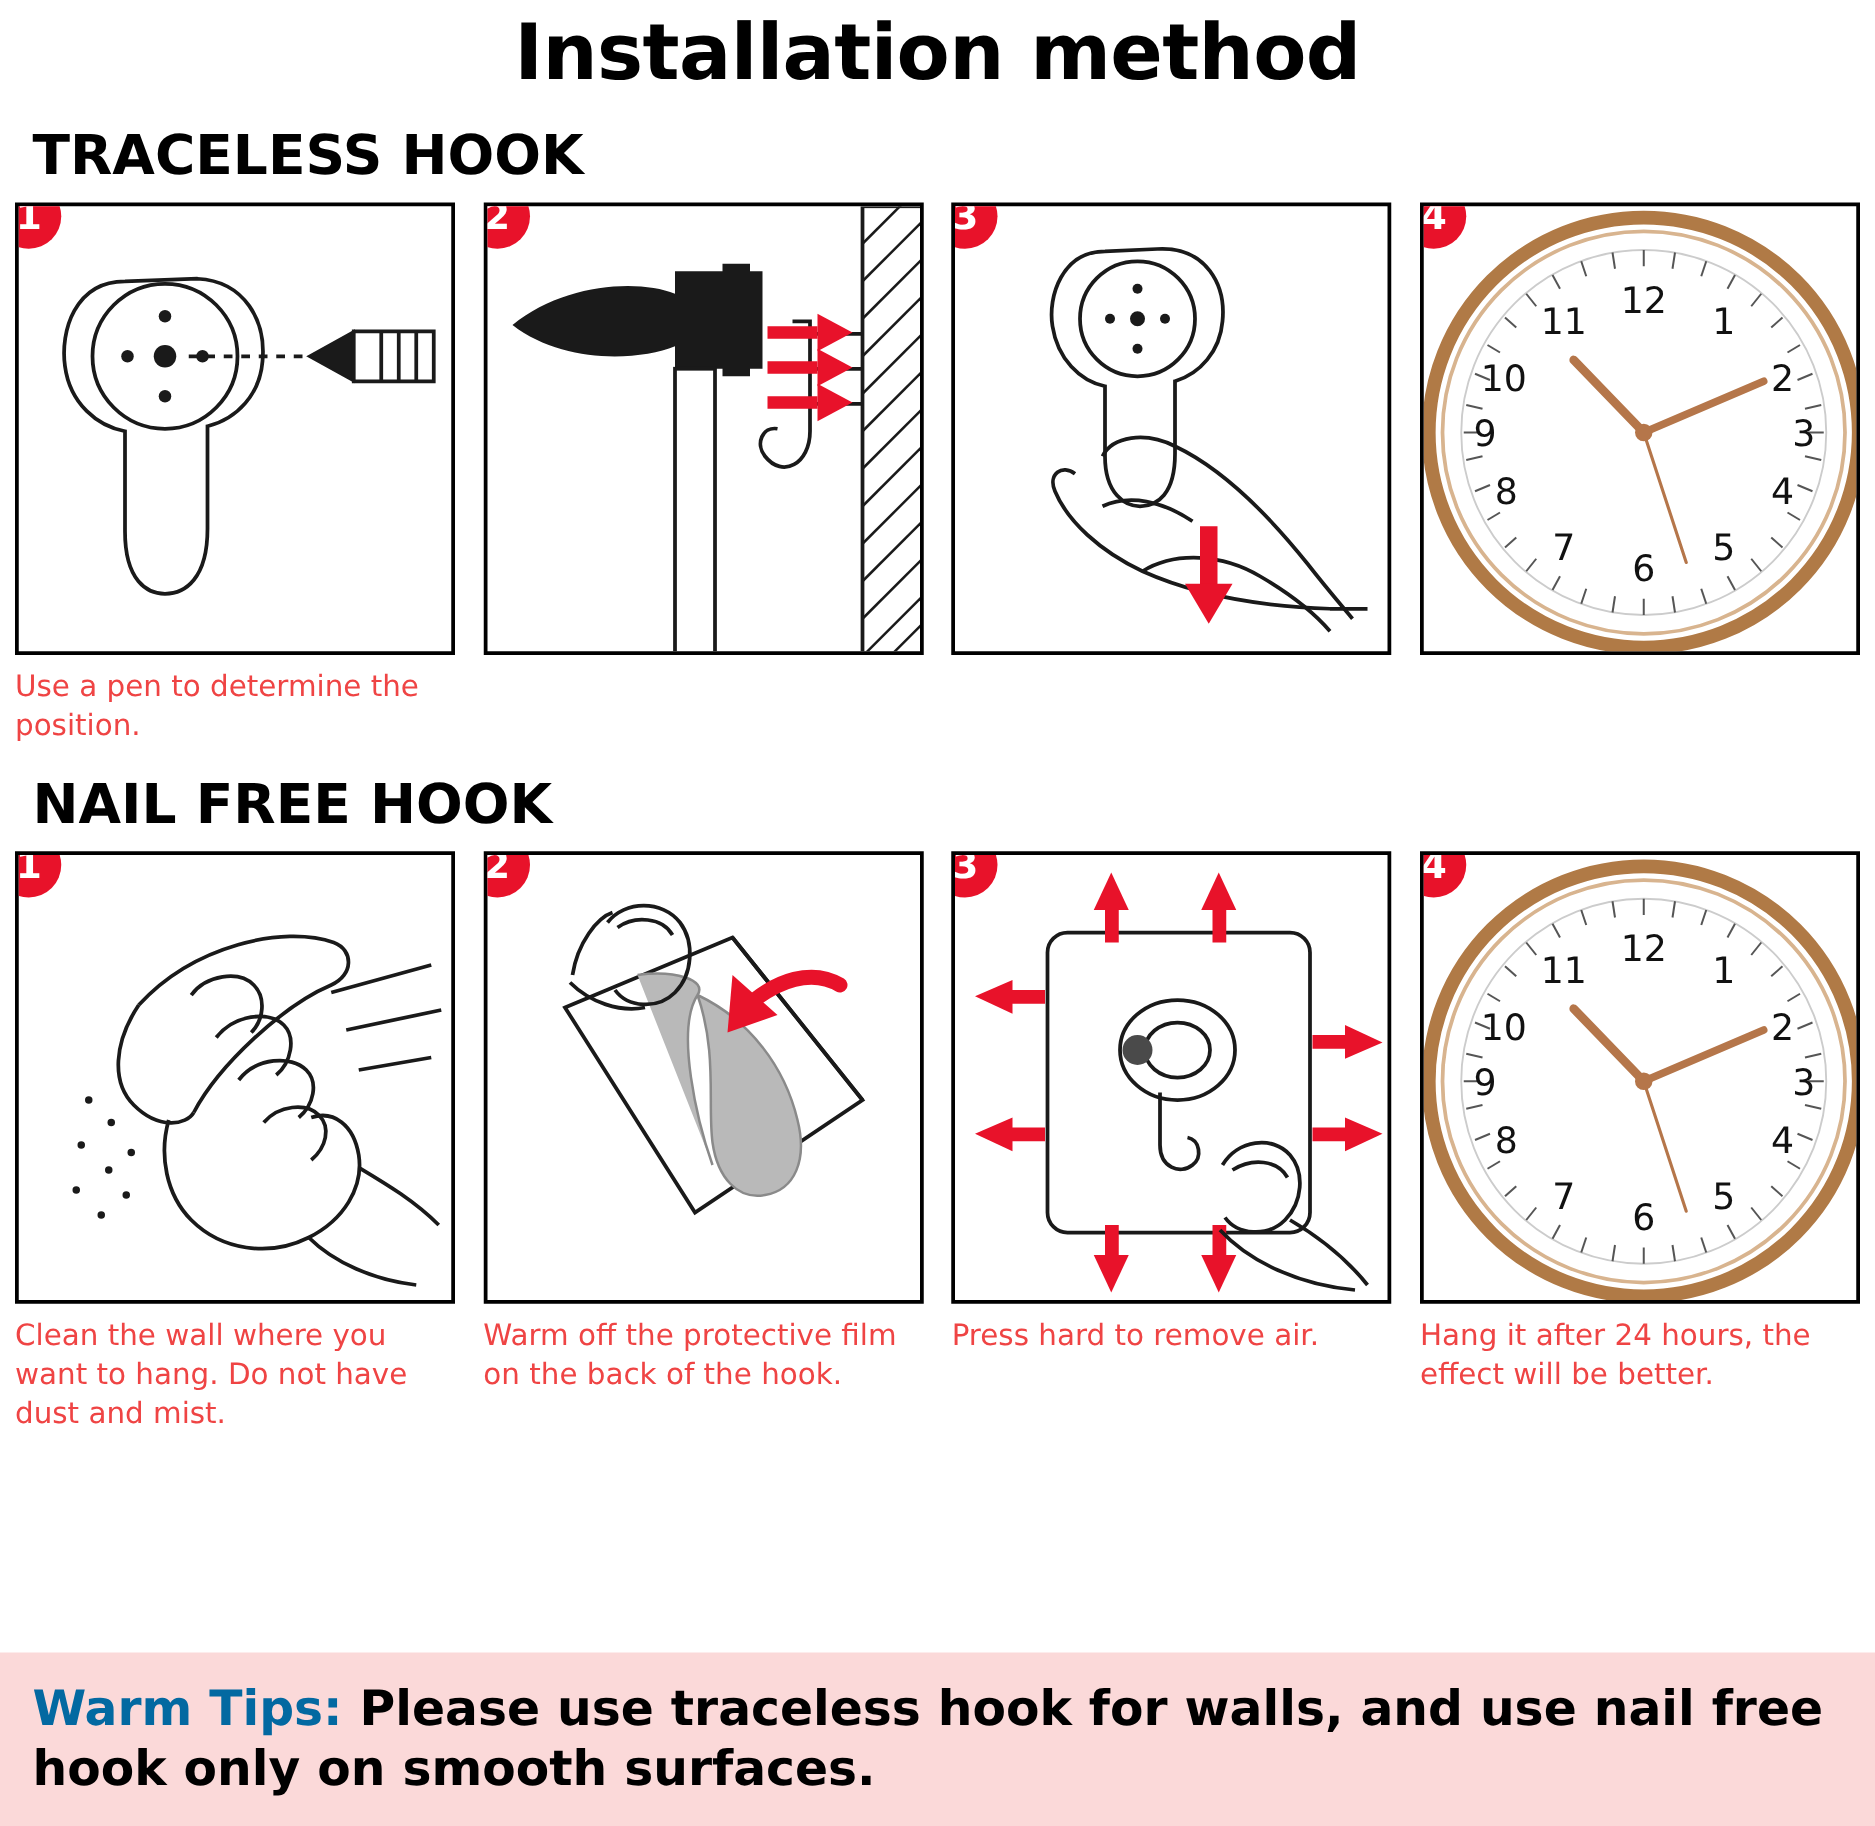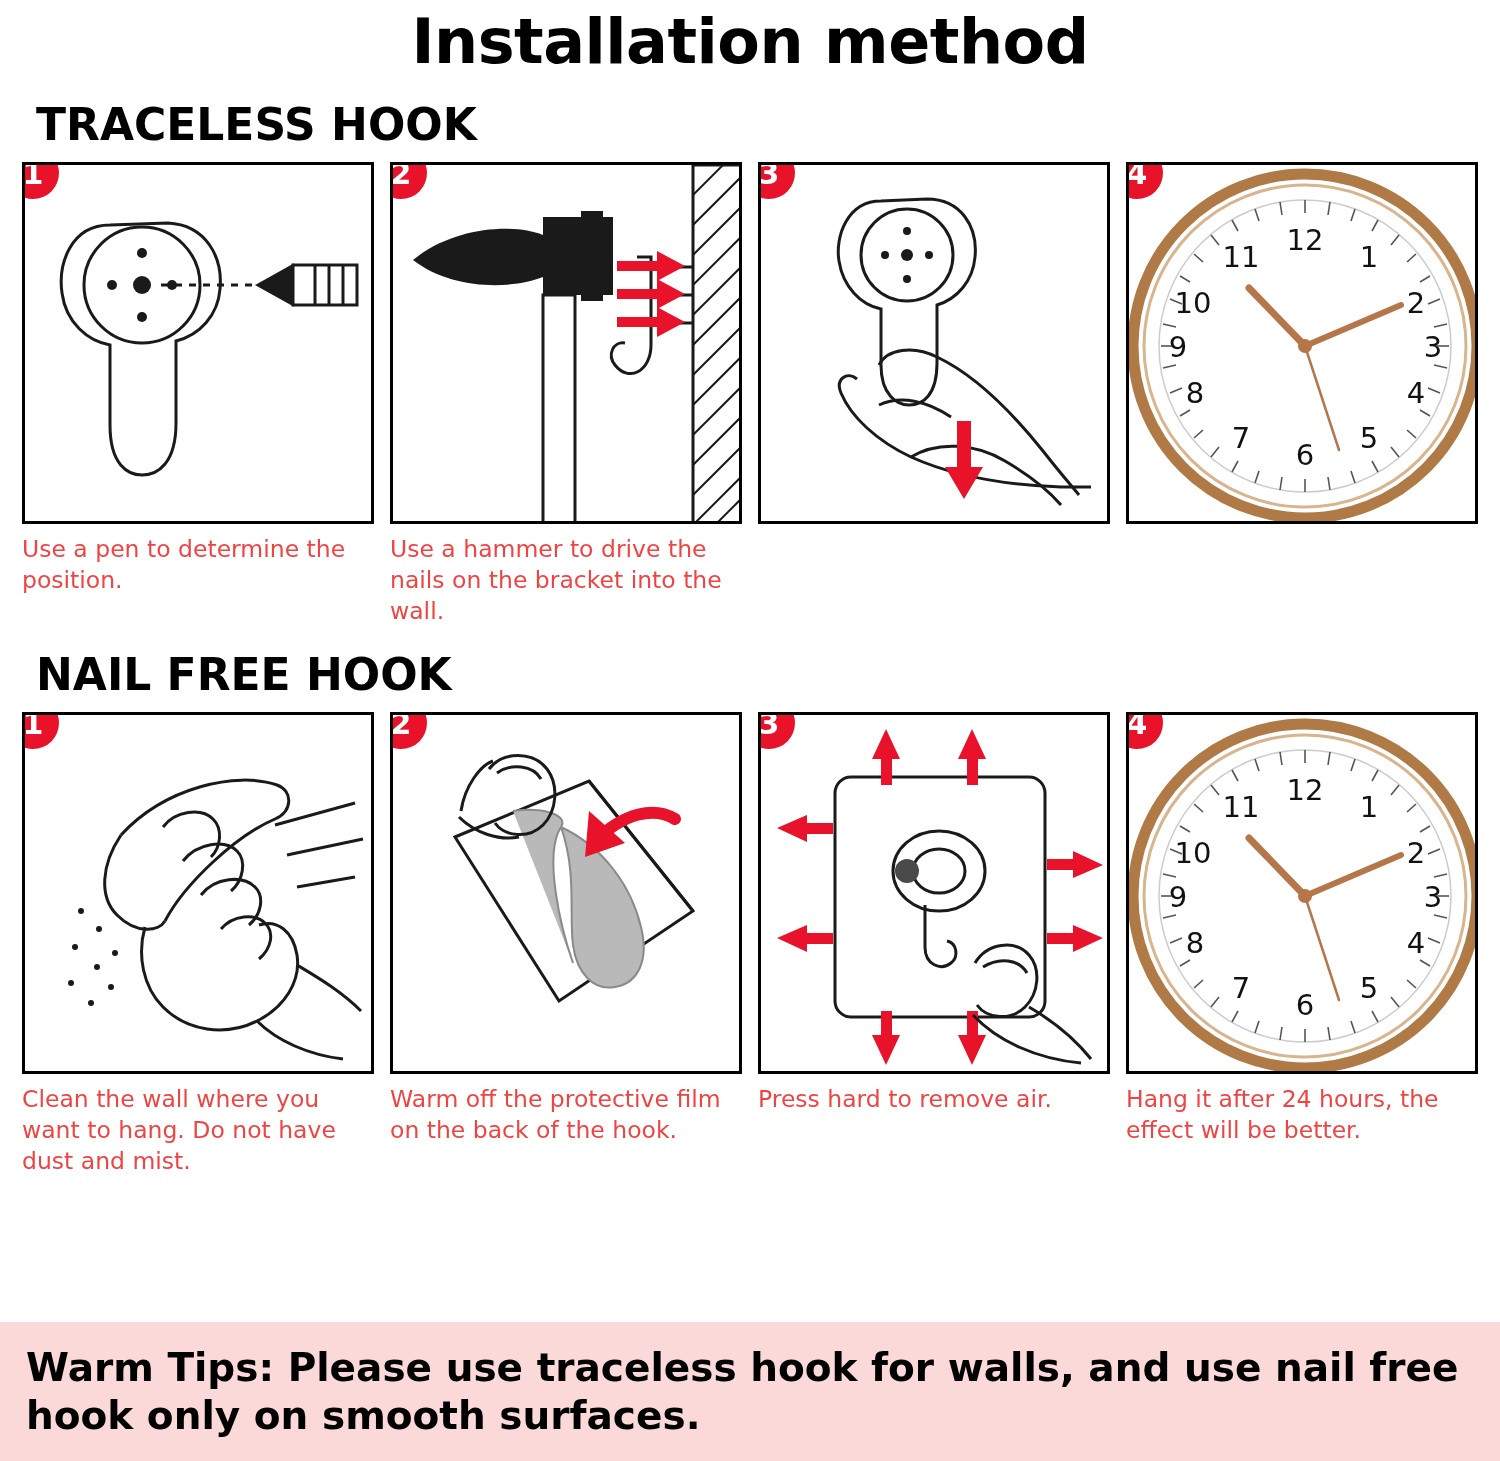--- a/index.html
+++ b/index.html
@@ -24,21 +24,21 @@
   .main-title {
     text-align: center;
     font-family: "DejaVu Sans", sans-serif;
     font-weight: bold;
     font-size: 62px;
     letter-spacing: -0.5px;
     margin: 6px 0 0 0;
     line-height: 1.15;
   }
   .section {
-    padding: 0 22px;
+    padding: 0 12px;
     box-sizing: border-box;
   }
   .section-title {
     font-family: "DejaVu Sans", sans-serif;
     font-weight: bold;
     font-size: 44px;
     letter-spacing: 0px;
     margin: 22px 0 12px 14px;
   }
   .steps-row {
@@ -95,21 +95,21 @@
     padding: 22px 26px 26px 26px;
     box-sizing: border-box;
   }
   .tips-text {
     font-family: "DejaVu Sans", sans-serif;
     font-weight: bold;
     font-size: 39px;
     line-height: 1.25;
   }
   .tips-label {
-    color: #000000;
+    color: #0369a1;
     text-align: center;
   }
   svg { display: block; }
 </style>
 </head>
 <body>
 
 <div class="page">
 
   <h1 class="main-title">Installation method</h1>
@@ -185,21 +185,20 @@
               <g fill="#e8122a">
                 <rect x="224" y="96" width="40" height="10"></rect>
                 <path d="M264 86 L 292 101 L 264 116 Z"></path>
                 <rect x="224" y="124" width="40" height="10"></rect>
                 <path d="M264 114 L 292 129 L 264 144 Z"></path>
                 <rect x="224" y="152" width="40" height="10"></rect>
                 <path d="M264 142 L 292 157 L 264 172 Z"></path>
               </g>
             </svg>
           </div>
-          <div class="caption">Use a hammer to drive the nails on the bracket into the wall.</div>
         </div>
       </div>
 
       <div class="step-wrap">
         <div class="step">
           <div class="step-figure">
             <div class="badge">3</div>
             <svg width="352" height="362" viewBox="0 0 352 362">
               <g fill="none" stroke="#1a1a1a" stroke-width="3">
                 <path d="M120 36 C 86 36, 74 72, 78 96 C 82 122, 100 140, 120 144 L 120 200 C 120 230, 136 240, 148 240 C 162 240, 176 230, 176 198 L 176 140 C 196 134, 212 116, 214 92 C 217 62, 200 34, 166 34 Z"></path>

